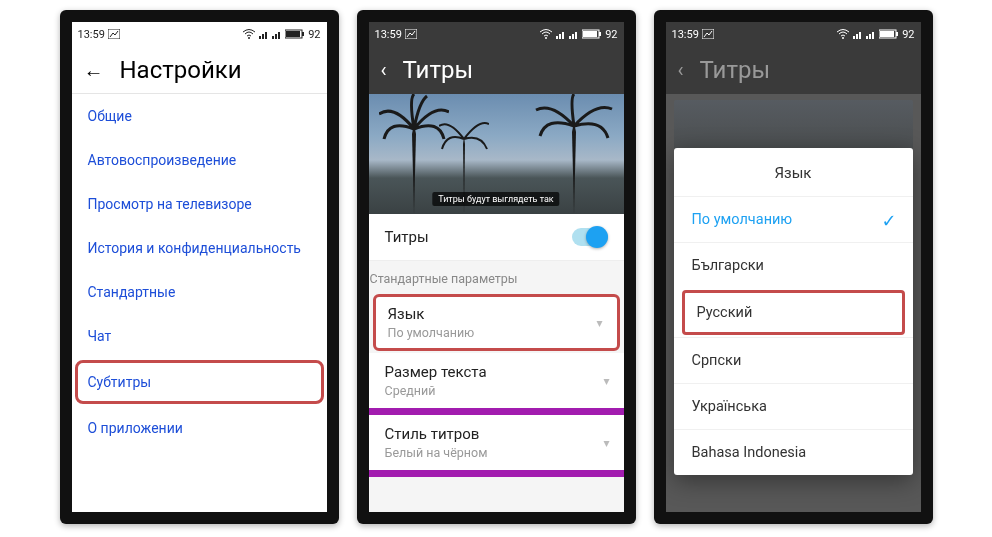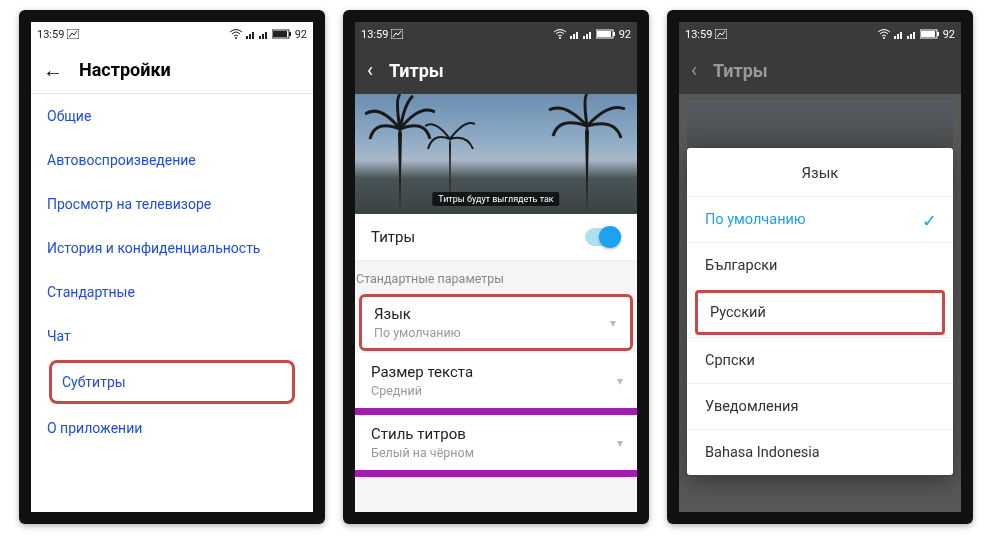--- a/index.html
+++ b/index.html
@@ -6,21 +6,21 @@
   body {
     background: #fff;
     font-family: -apple-system, Roboto, "Helvetica Neue", Arial, sans-serif;
     display: flex;
     gap: 18px;
     padding: 10px;
     justify-content: center;
     align-items: flex-start;
   }
   .phone {
-    width: 306px;
+    width: 279px;
     background: #111;
     padding: 12px;
     border-radius: 6px;
     box-shadow: 0 2px 6px rgba(0,0,0,.3);
   }
   .screen {
     width: 100%;
     height: 490px;
     background: #f5f5f5;
     position: relative;
@@ -53,31 +53,31 @@
     height: 48px;
     display: flex;
     align-items: center;
     padding: 0 12px;
     background: #3a3a3a;
     color: #fff;
     gap: 16px;
   }
   .header-dark.dim { color: #999; }
   .back-arrow { font-size: 20px; line-height: 1; }
-  .header-title { font-size: 18px; font-weight: 700; }
+  .header-title { font-size: 24px; font-weight: 400; }
   .menu-list { background: #fff; }
   .menu-item {
     padding: 14px 16px;
     font-size: 14px;
     color: #1d4ed8;
   }
   .highlight-red {
     border: 3px solid #c44b4b;
     border-radius: 8px;
-    margin: 2px 18px;
+    margin: 2px 3px;
     padding: 11px 10px;
     box-shadow: inset 0 0 2px rgba(255,255,255,.6);
   }
   .preview {
     height: 120px;
     position: relative;
     overflow: hidden;
     background: linear-gradient(to bottom, #6b8db0 0%, #8ba9c4 35%, #a8b8c8 55%, #4a5558 70%, #3a4143 100%);
   }
   .palm {
@@ -398,19 +398,19 @@
 
       <div class="dialog">
         <div class="dialog-title">Язык</div>
         <div class="lang-row selected">
           <span>По умолчанию</span>
           <span class="check">✓</span>
         </div>
         <div class="lang-row">Български</div>
         <div class="lang-row hl">Русский</div>
         <div class="lang-row">Српски</div>
-        <div class="lang-row">Уведомления</div>
+        <div class="lang-row">Українська</div>
         <div class="lang-row">Bahasa Indonesia</div>
       </div>
     </div>
 
   </div>
 </div>
 
 </body></html>

